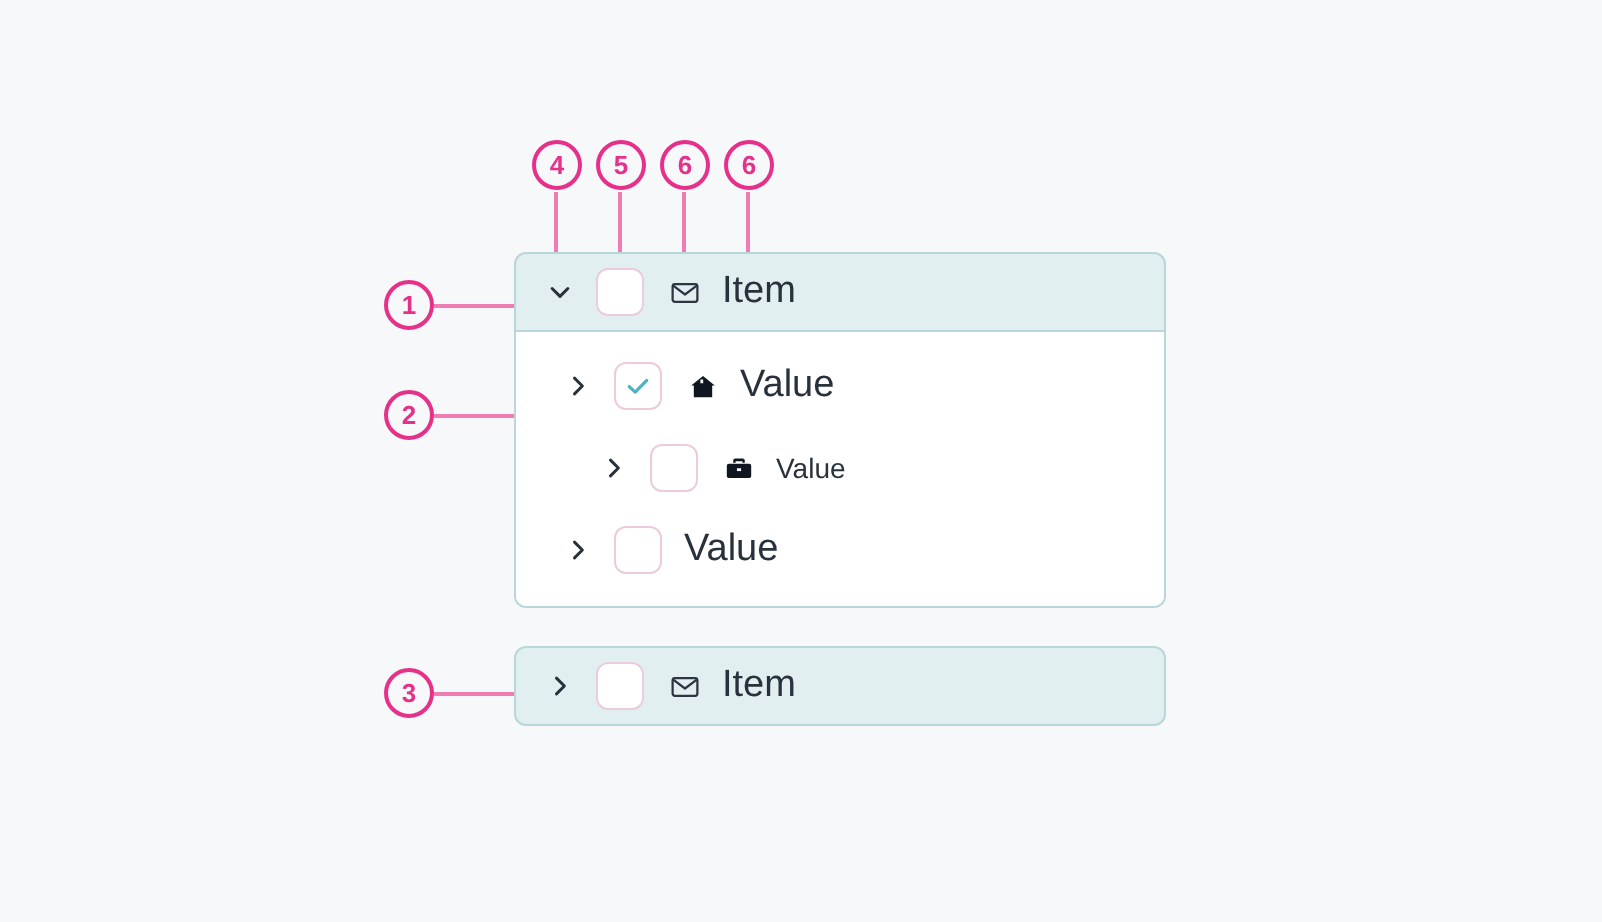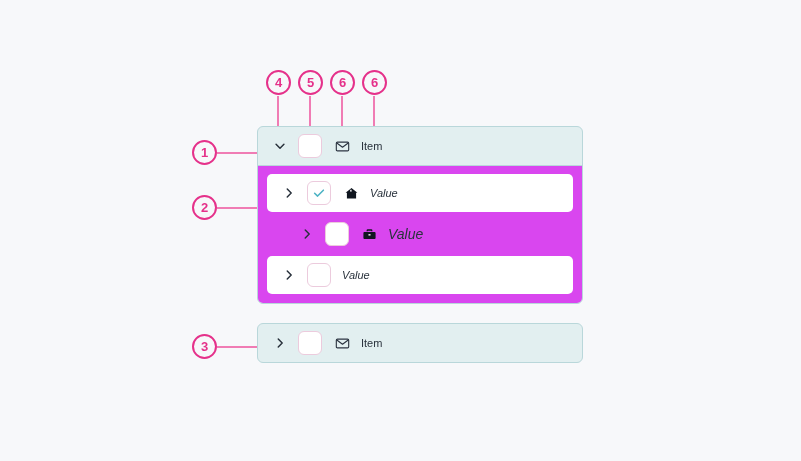--- a/index.html
+++ b/index.html
@@ -75,25 +75,24 @@
 
   .group-header {
     display: flex;
     align-items: center;
     height: 54px;
     padding-left: 14px;
     box-sizing: border-box;
   }
 
   .group-body {
-    background: #d946ef;
+    background: #ffffff;
     border-top: 1px solid #b9d7da;
     padding: 8px 9px 9px 9px;
     box-sizing: border-box;
-    font-style: italic;
   }
 
   .row {
     display: flex;
     align-items: center;
     height: 38px;
     border-radius: 5px;
     box-sizing: border-box;
     padding-left: 14px;
   }
@@ -148,21 +147,21 @@
     display: flex;
     align-items: center;
     justify-content: center;
     color: #10161f;
   }
   .licon svg { display: block; }
   .licon.mail { color: #2c3542; }
 
   .label {
     margin-left: 11px;
-    font-size: 11px;
+    font-size: 19px;
     color: #29323c;
     white-space: nowrap;
   }
   .label.sm { font-size: 14px; }
 </style>
 </head>
 <body>
 
 <div class="callout-top" style="left:266px; top:70px;">
   <div class="callout-circle">4</div>

